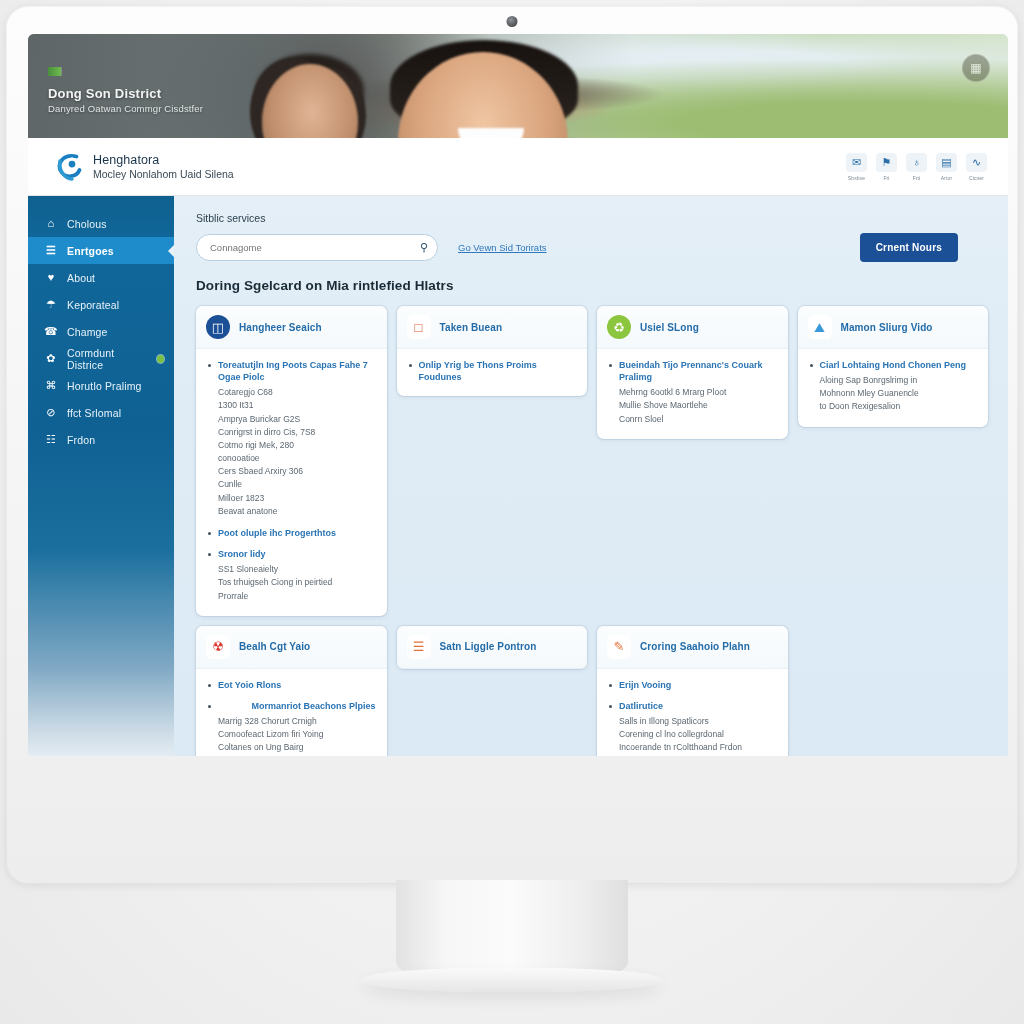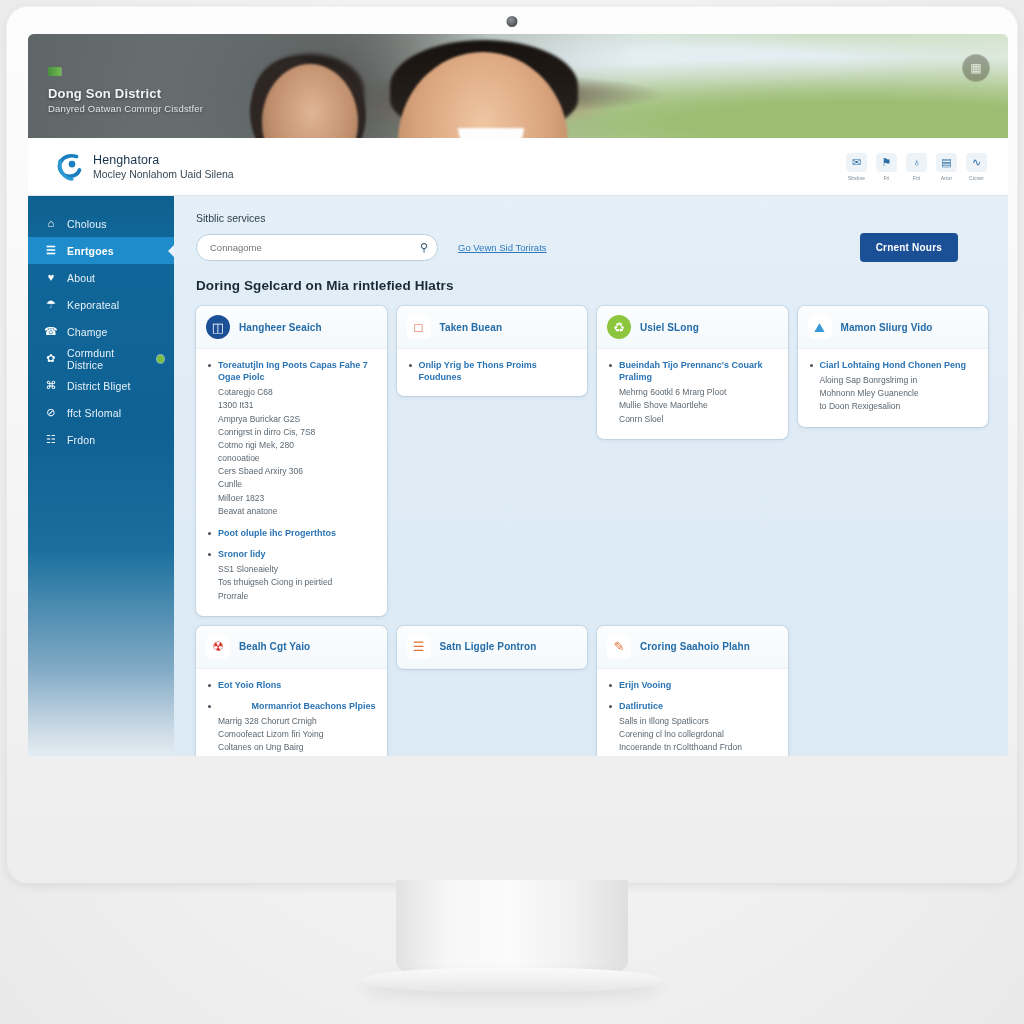--- a/index.html
+++ b/index.html
@@ -312,21 +312,21 @@
             <span class="side-ico">☎</span>
             <span>Chamge</span>
           </div>
           <div class="side-item">
             <span class="side-ico">✿</span>
             <span>Cormdunt Districe</span>
             <span class="side-dot"></span>
           </div>
           <div class="side-item">
             <span class="side-ico">⌘</span>
-            <span>District Bliget</span>
+            <span>Horutlo Pralimg</span>
           </div>
           <div class="side-item">
             <span class="side-ico">⊘</span>
             <span>ffct Srlomal</span>
           </div>
           <div class="side-item">
             <span class="side-ico">☷</span>
             <span>Frdon</span>
           </div>
         </nav>

